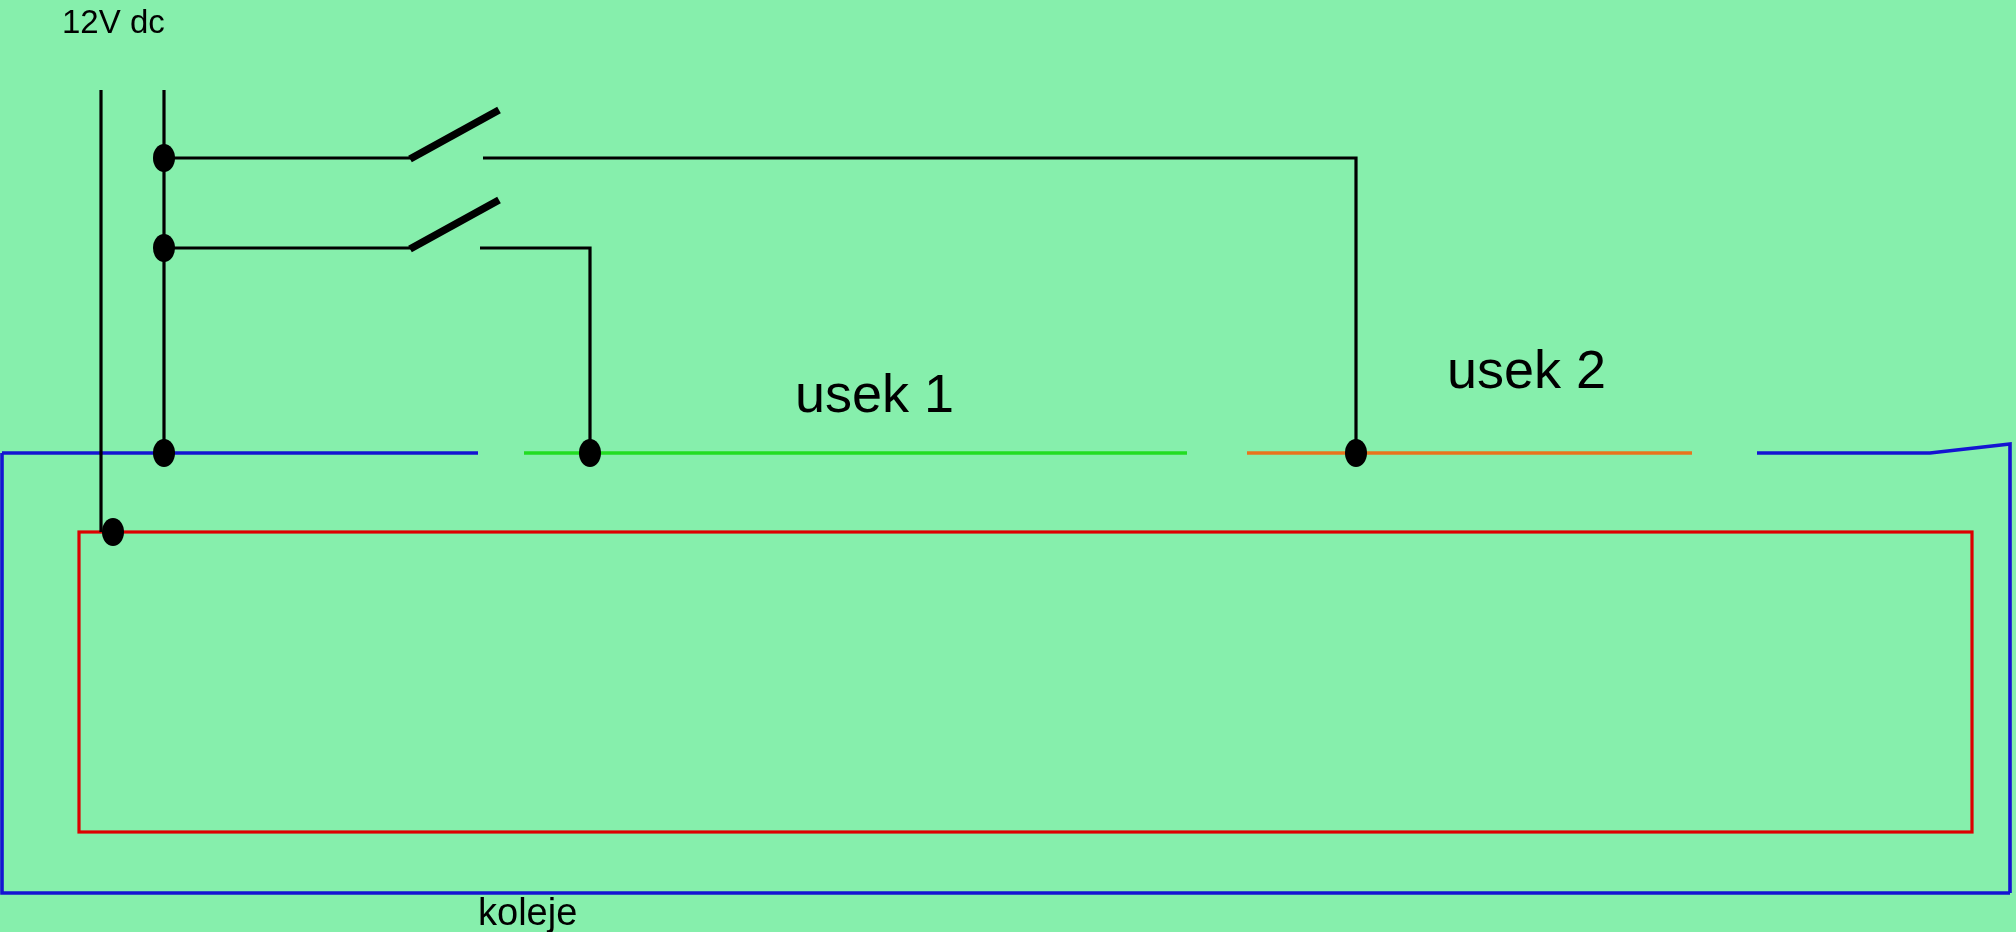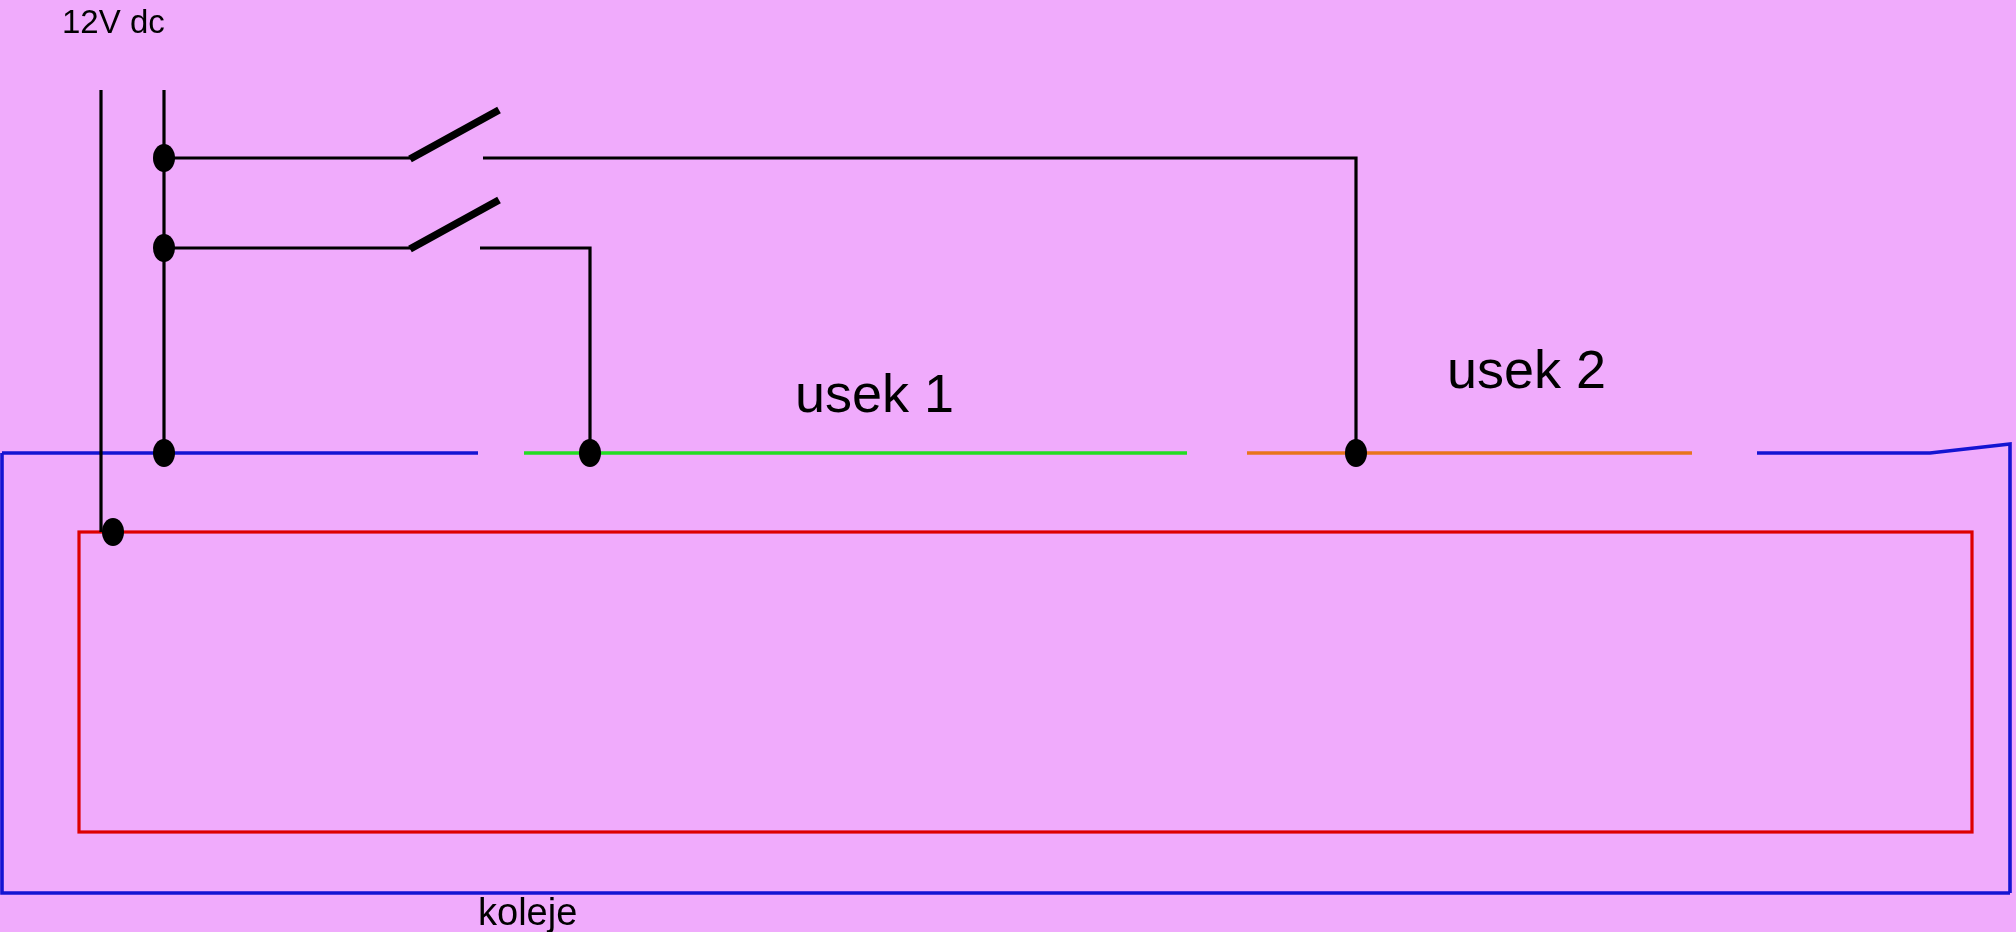--- a/index.html
+++ b/index.html
@@ -8,21 +8,21 @@
     padding: 0;
     background: #ffffff;
   }
   body {
     font-family: "Liberation Sans", sans-serif;
   }
   #diagram-root {
     position: relative;
     width: 2016px;
     height: 932px;
-    background: #f0abfc;
+    background: #86efac;
     overflow: hidden;
   }
   #circuit-svg {
     position: absolute;
     top: 0;
     left: 0;
     width: 2016px;
     height: 932px;
     display: block;
   }

